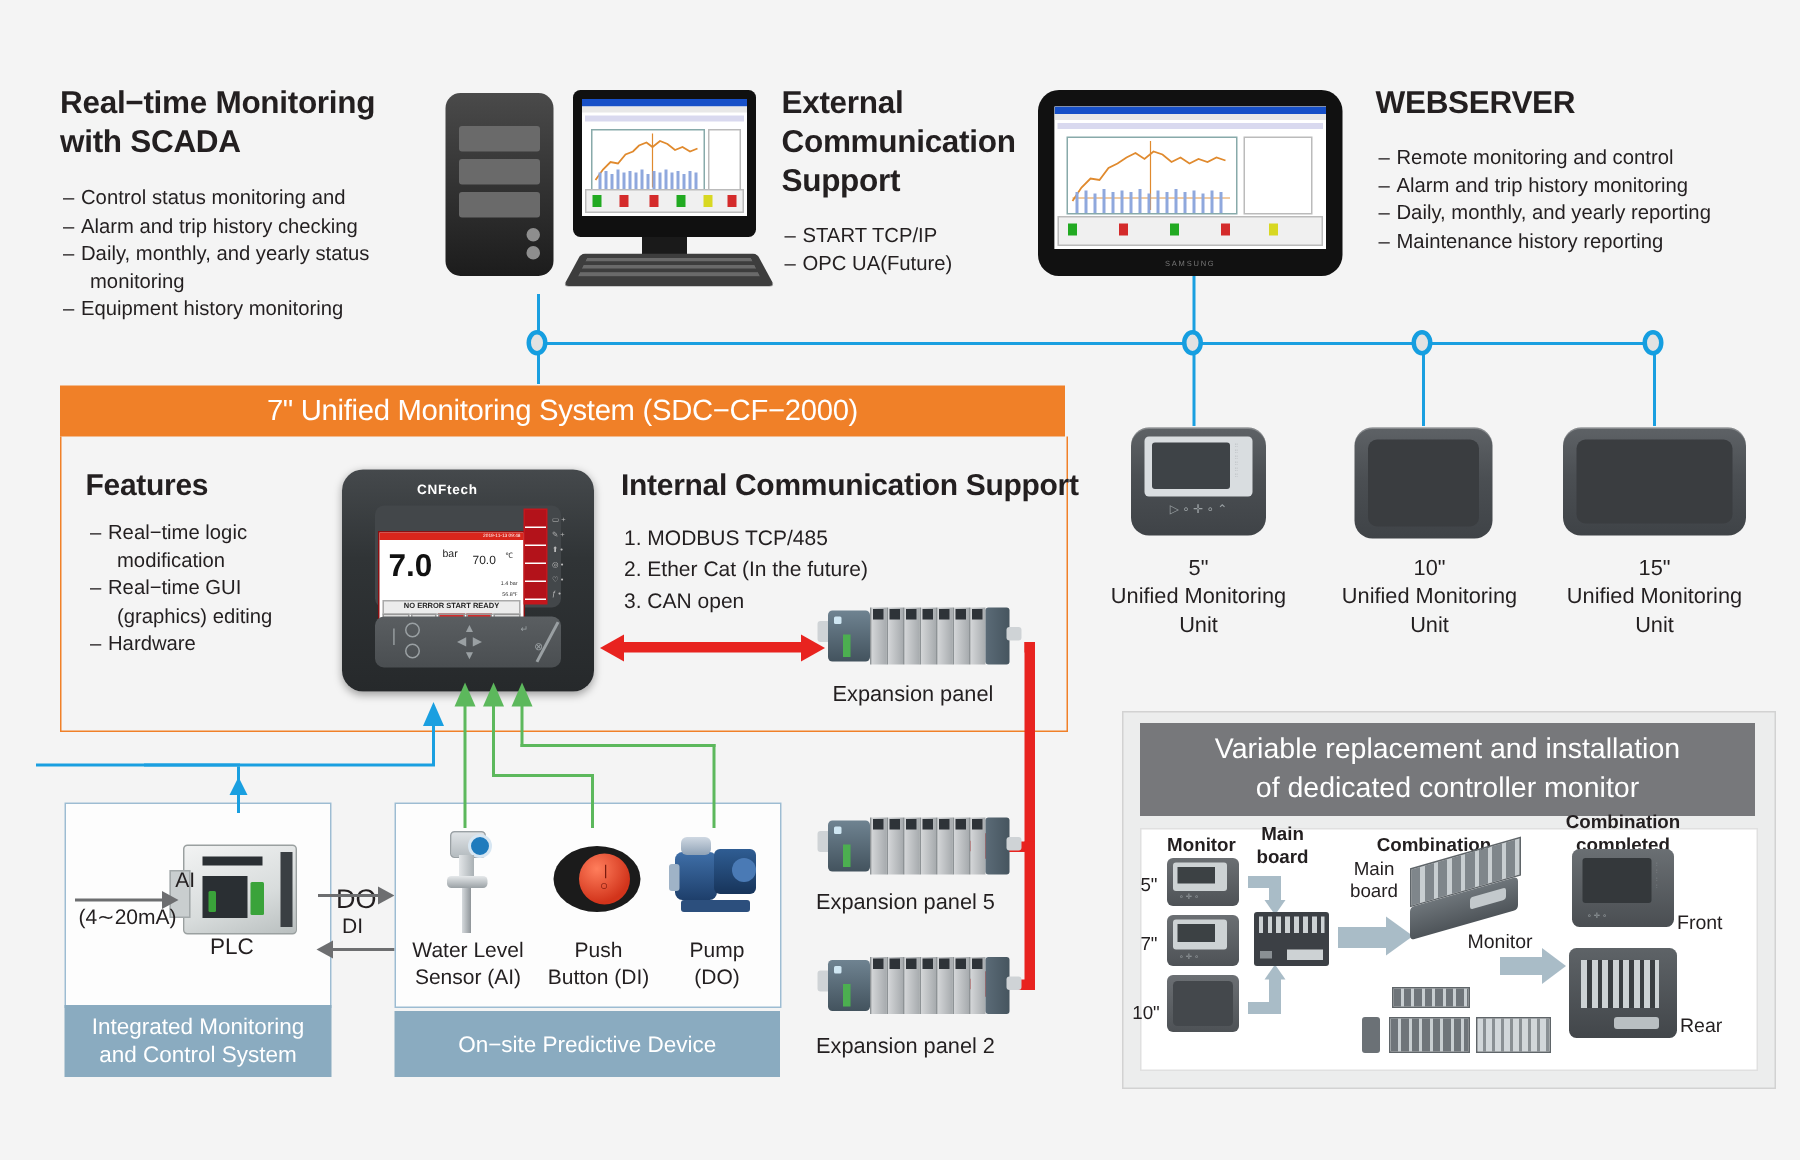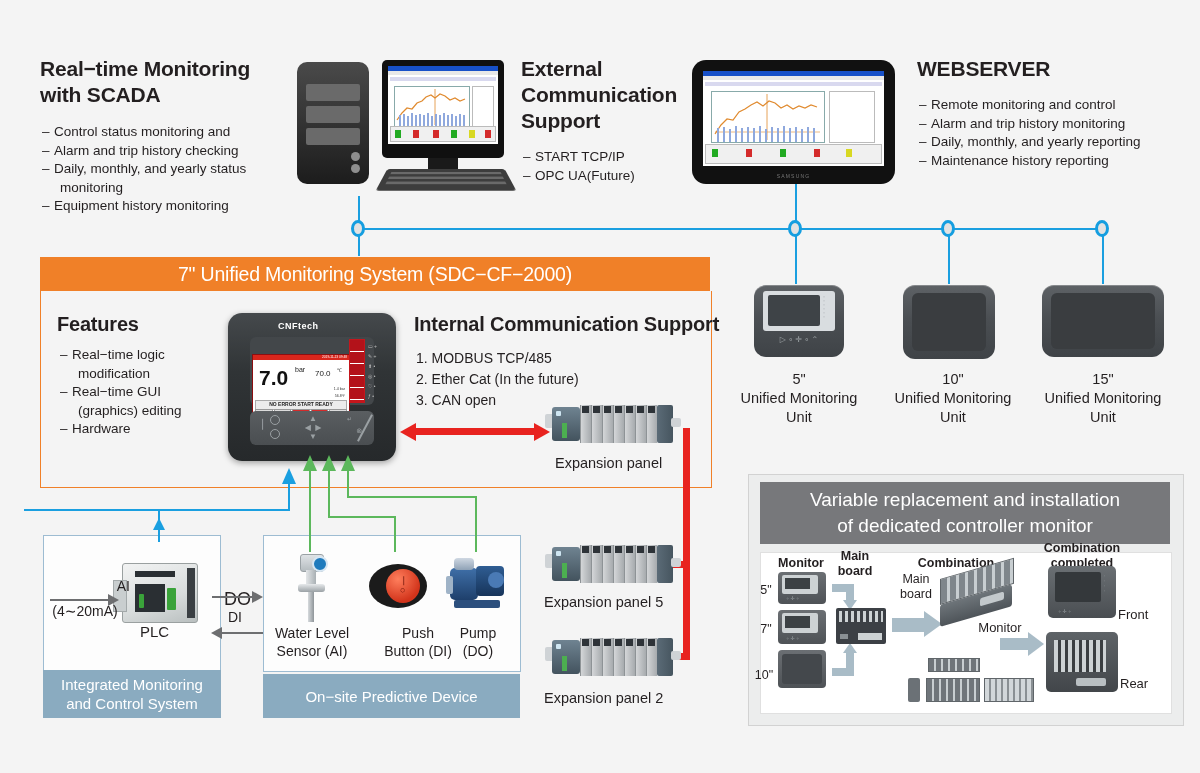--- a/index.html
+++ b/index.html
@@ -541,21 +541,21 @@
 <div class="lbl-sm" style="left:268px;top:624px;width:88px;">
   <div>Water Level</div>
   <div>Sensor (AI)</div>
 </div>
 
 <div class="abs" style="left:369px;top:560px;width:58px;height:52px;">
   <div class="abs" style="left:0;top:4px;width:58px;height:44px;border-radius:50%;background:#1b1b1b;"></div>
   <div class="abs" style="left:17px;top:9px;width:34px;height:34px;border-radius:50%;background:radial-gradient(circle at 35% 30%,#ff7e5c,#d2341b 70%);"></div>
   <div class="abs" style="left:31px;top:15px;color:#6b1208;font-size:9px;line-height:10px;">❘<br>○</div>
 </div>
-<div class="lbl-sm" style="left:376px;top:624px;width:84px;">
+<div class="lbl-sm" style="left:357px;top:624px;width:84px;">
   <div>Push</div>
   <div>Button (DI)</div>
 </div>
 
 <div class="abs" style="left:444px;top:554px;width:68px;height:60px;">
   <div class="abs" style="left:6px;top:14px;width:28px;height:32px;border-radius:5px;background:linear-gradient(180deg,#3f6fa8,#1e3f6b);"></div>
   <div class="abs" style="left:10px;top:4px;width:20px;height:12px;border-radius:4px;background:linear-gradient(180deg,#cfd8e2,#8fa2b6);"></div>
   <div class="abs" style="left:32px;top:12px;width:28px;height:30px;border-radius:4px;background:linear-gradient(180deg,#2f5d93,#17345a);"></div>
   <div class="abs" style="left:44px;top:18px;width:16px;height:16px;border-radius:50%;background:#4a7ab5;"></div>
   <div class="abs" style="left:2px;top:22px;width:7px;height:18px;border-radius:2px;background:#9fb3c7;"></div>

